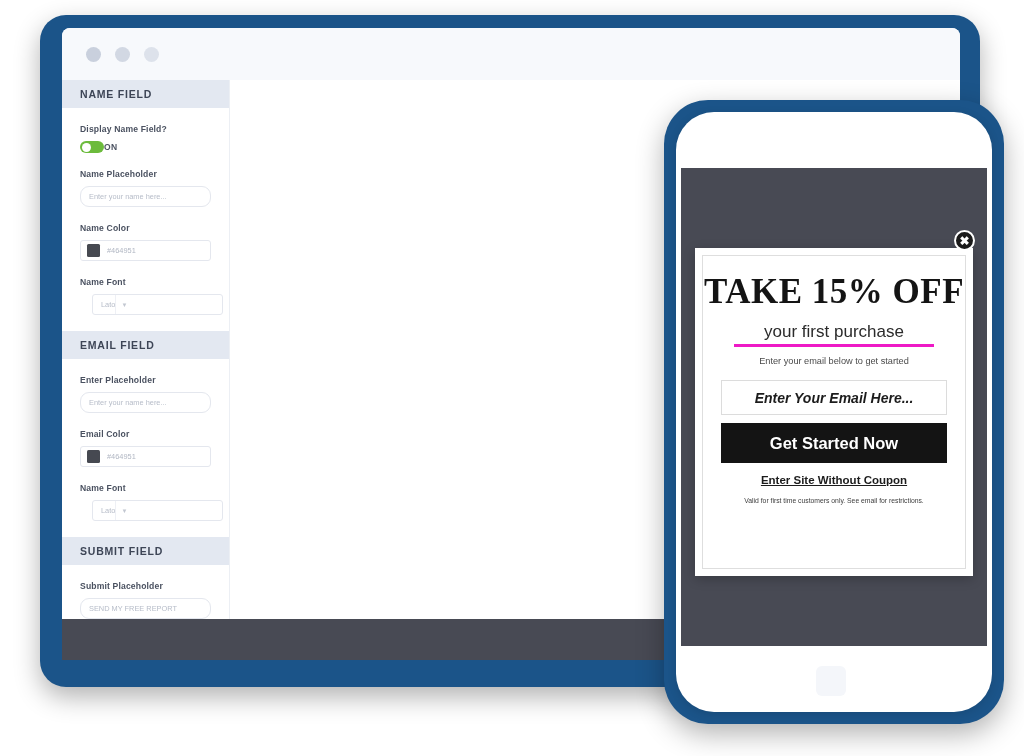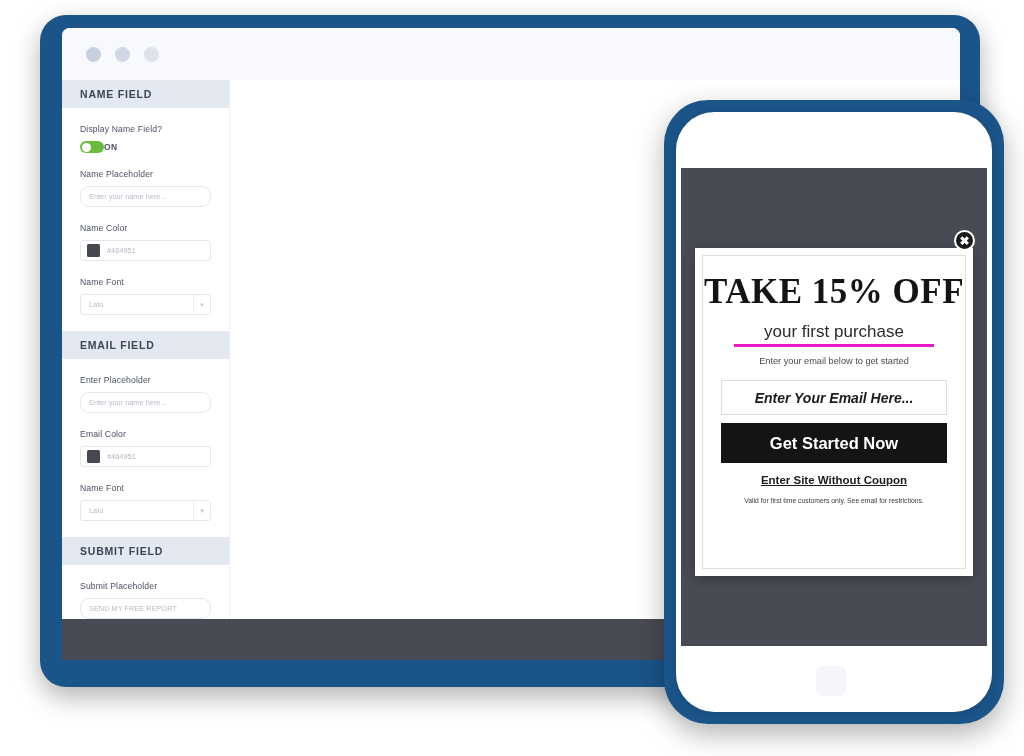--- a/index.html
+++ b/index.html
@@ -48,21 +48,21 @@
   .sec-header {
     background: #e3e8f1;
     color: #3d4556;
     font-size: 10.5px;
     font-weight: bold;
     letter-spacing: 0.8px;
     padding: 8px 0 8px 18px;
   }
   .field { padding: 0 18px; }
   .field-label {
-    font-size: 8.6px; font-weight: normal; color: #4a5160;
+    font-size: 8.6px; font-weight: bold; color: #4a5160;
     margin-top: 16px; margin-bottom: 7px; letter-spacing: 0.15px;
   }
   .toggle-row { display: flex; align-items: center; margin-bottom: 2px; }
   .toggle {
     width: 24px; height: 12px; border-radius: 7px;
     background: #6cbb3c; position: relative; flex: none;
   }
   .toggle::after {
     content: ""; position: absolute;
     left: 1.5px; top: 1.5px; width: 9px; height: 9px;
@@ -81,21 +81,21 @@
     border: 1px solid #e4e7ee; border-radius: 3px;
     background: #fff; display: flex; align-items: center;
     padding-left: 6px; gap: 7px;
   }
   .swatch { width: 13px; height: 13px; background: #464951; border-radius: 1.5px; flex: none; }
   .color-val { font-size: 7.4px; color: #b1b7c3; }
   .select-input {
     width: 100%; height: 21px;
     border: 1px solid #e4e7ee; border-radius: 3px;
     background: #fff; display: flex; align-items: center;
-    justify-content: space-between; overflow: hidden;
+    overflow: hidden; margin-left: 12px;
   }
   .select-val { font-size: 7.4px; color: #b6bcc8; padding-left: 8px; }
   .select-arrow {
     width: 17px; height: 100%;
     border-left: 1px solid #eef0f5;
     display: flex; align-items: center; justify-content: center;
     font-size: 6px; color: #c2c7d1;
   }
   .spacer-16 { height: 16px; }
 

